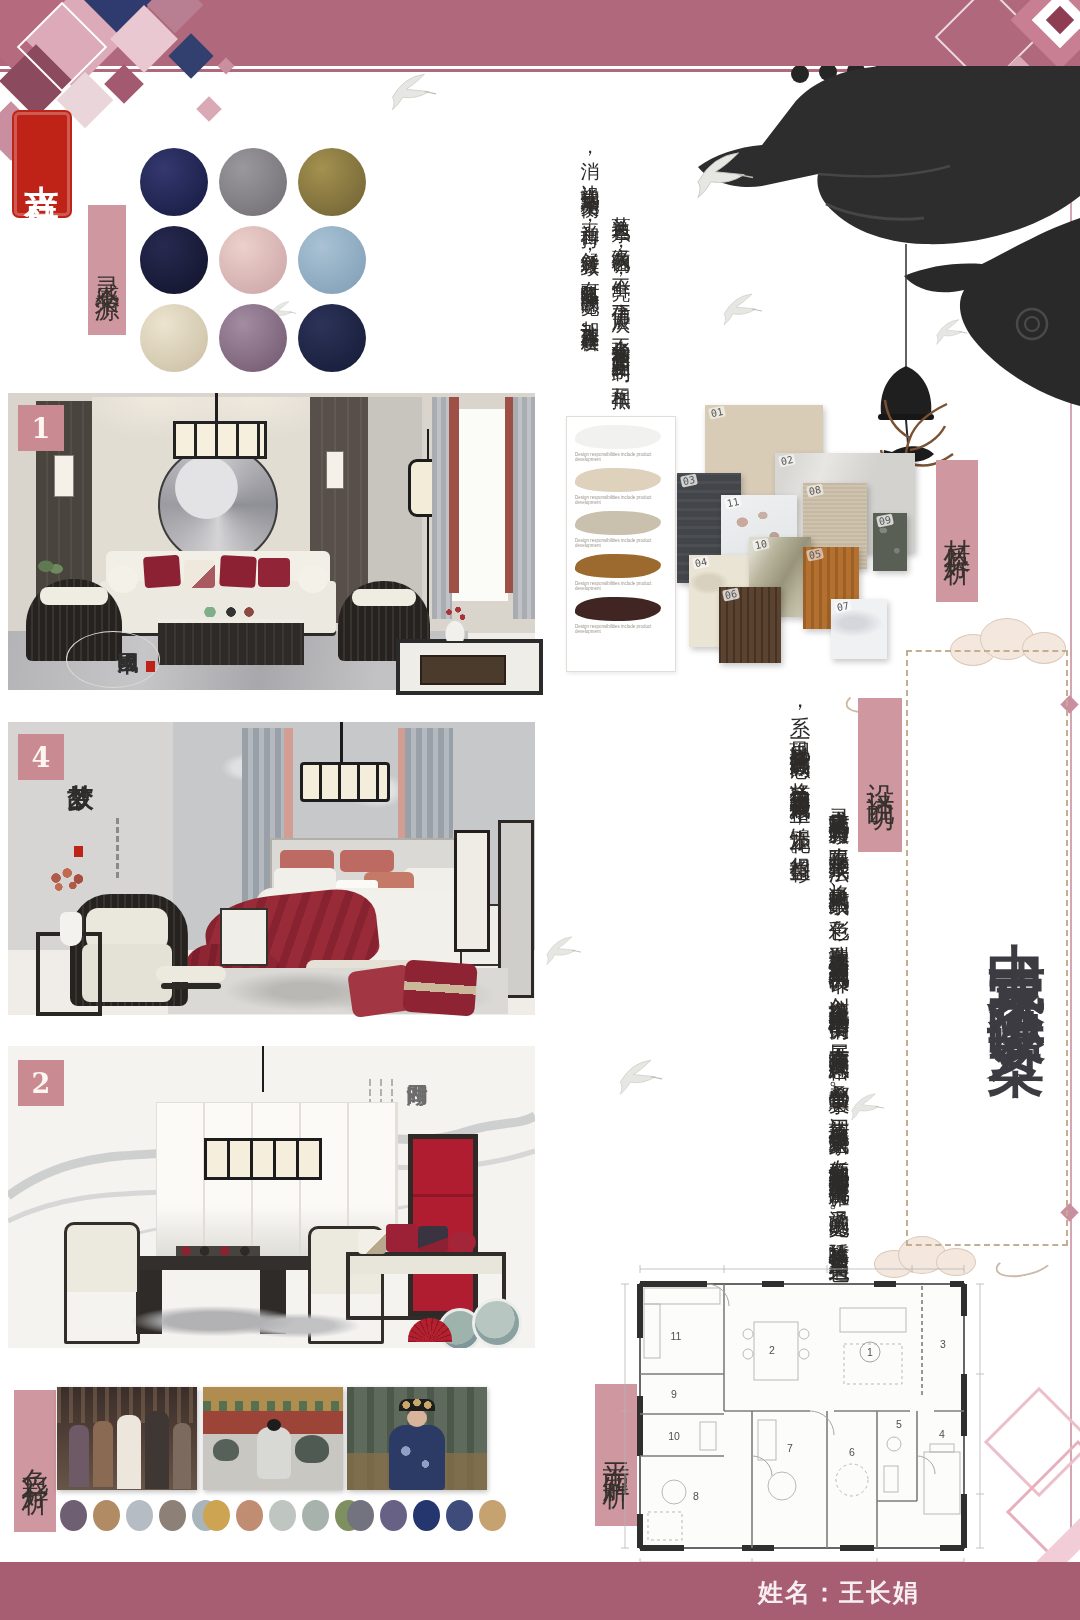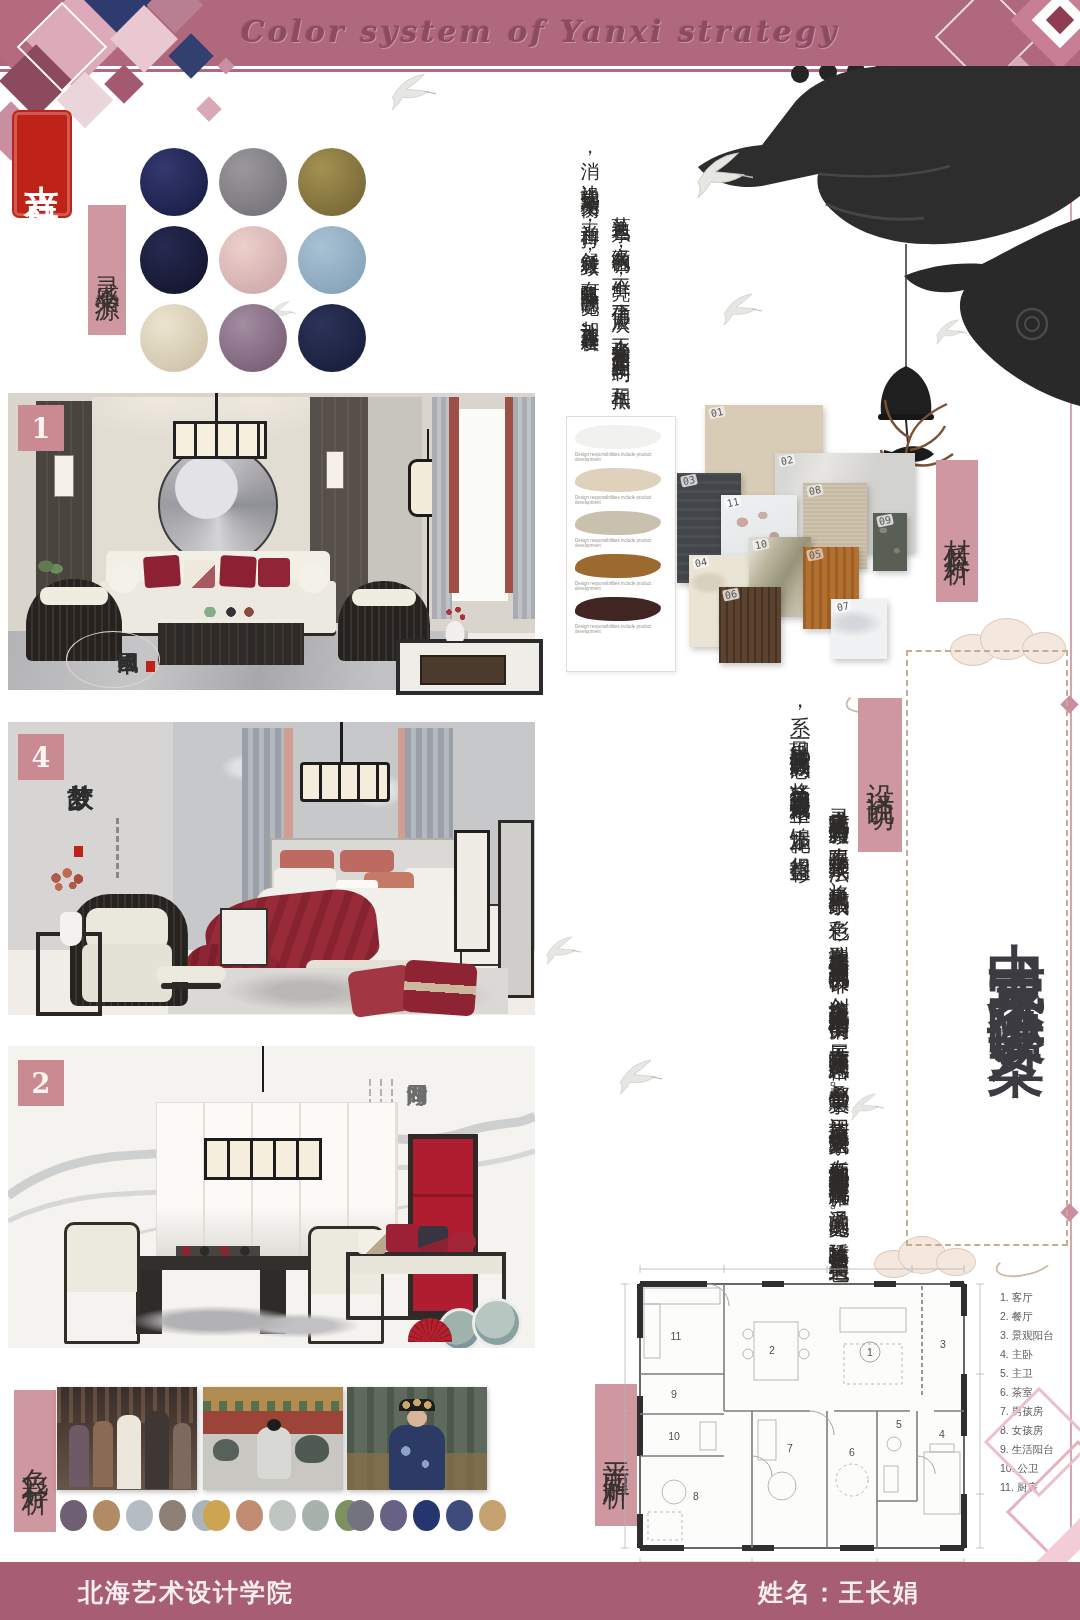--- a/index.html
+++ b/index.html
@@ -64,21 +64,20 @@
   .egret{fill:#e6e6e2;stroke:#c9c9c2;stroke-width:.6;}
 </style>
 </head>
 <body>
 
 <div class="board">
 
   <div class="abs banner"></div>
   <div class="abs banner-line1"></div>
   <div class="abs banner-line2"></div>
-  <div class="abs banner-title">Color system of Yanxi strategy</div>
 
   <div class="abs" style="left:-30px;top:-40px;width:280px;height:220px;">
     <span class="dia" style="left:10px;top:10px;width:95px;height:95px;background:#b56a7e;"></span>
     <span class="dia" style="left:70px;top:45px;width:70px;height:70px;background:#dcaab8;"></span>
     <span class="dia" style="left:120px;top:5px;width:58px;height:58px;background:#2f3a6e;"></span>
     <span class="dia" style="left:150px;top:55px;width:48px;height:48px;background:#e9c8d1;"></span>
     <span class="dia" style="left:40px;top:95px;width:52px;height:52px;background:#8c4a5e;"></span>
     <span class="dia" style="left:185px;top:25px;width:40px;height:40px;background:#b87f92;"></span>
     <span class="dia" style="left:95px;top:120px;width:40px;height:40px;background:#ead5da;"></span>
     <span class="dia" style="left:205px;top:80px;width:32px;height:32px;background:#31406f;"></span>
@@ -483,40 +482,26 @@
       <text x="287" y="172">5</text>
       <text x="240" y="200">6</text>
       <text x="178" y="196">7</text>
       <text x="84" y="244">8</text>
       <text x="62" y="142">9</text>
       <text x="62" y="184">10</text>
       <text x="64" y="84">11</text>
       <circle cx="258" cy="96" r="10" fill="none" stroke="#8d8d8d" stroke-width=".8"></circle>
     </g>
   </svg>
-  <div class="abs legend" style="left:1000px;top:1288px;width:76px;">
-      <div class="lg">1. 客厅</div>
-      <div class="lg">2. 餐厅</div>
-      <div class="lg">3. 景观阳台</div>
-      <div class="lg">4. 主卧</div>
-      <div class="lg">5. 主卫</div>
-      <div class="lg">6. 茶室</div>
-      <div class="lg">7. 男孩房</div>
-      <div class="lg">8. 女孩房</div>
-      <div class="lg">9. 生活阳台</div>
-      <div class="lg">10. 公卫</div>
-      <div class="lg">11. 厨房</div>
-    </div>
 
   <div class="abs" style="left:975px;top:1395px;width:140px;height:230px;">
     <span class="dia" style="left:25px;top:8px;width:72px;height:72px;border:3px solid #ecc0ca;background:transparent;"></span>
     <span class="dia" style="left:52px;top:66px;width:96px;height:96px;border:3px solid #e7aebd;background:transparent;"></span>
     <span class="dia" style="left:60px;top:140px;width:96px;height:96px;background:#f2ccd6;"></span>
     <span class="dia" style="left:82px;top:162px;width:52px;height:52px;background:#fff;"></span>
     <span class="dia" style="left:94px;top:174px;width:28px;height:28px;background:#c94f63;"></span>
   </div>
 
   <div class="abs footer">
-    <span style="left:78px;">北海艺术设计学院</span>
     <span style="left:758px;">姓名：王长娟</span>
   </div>
 
 </div>
 
 </body></html>

